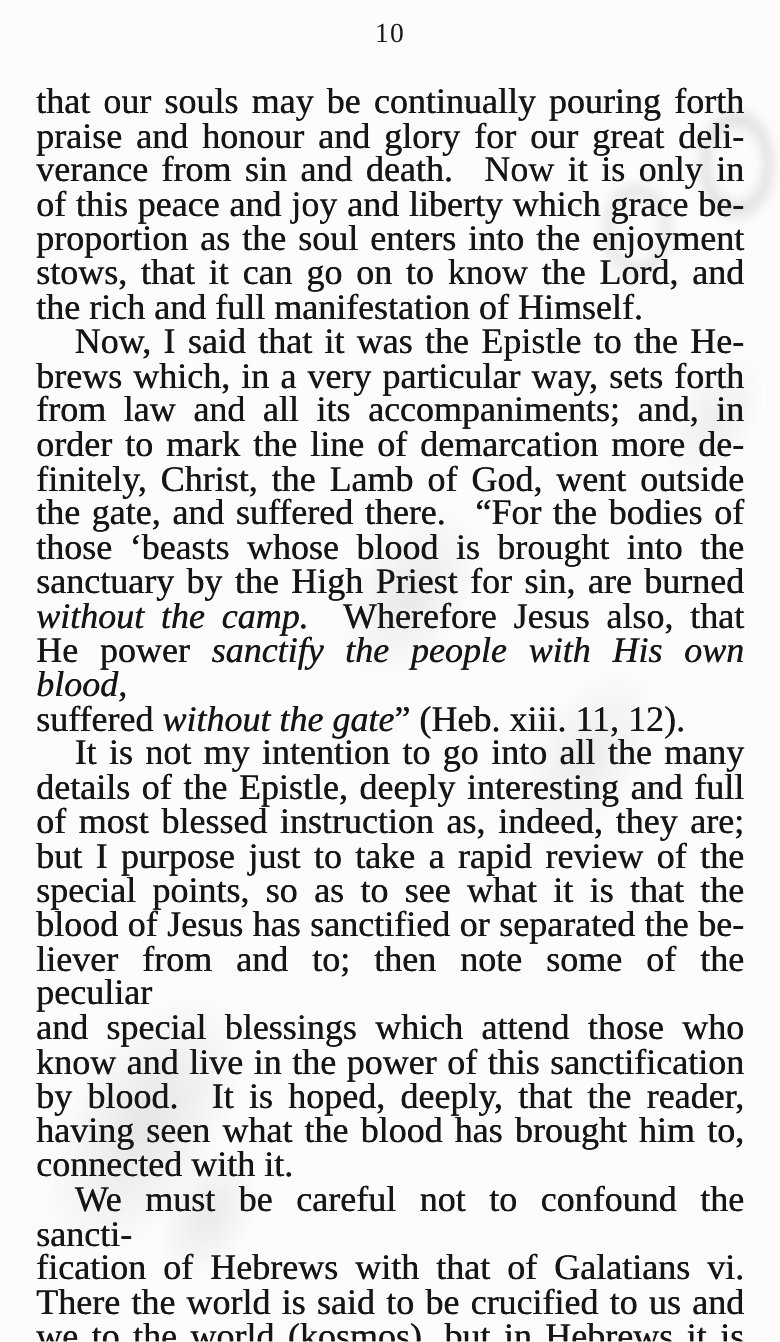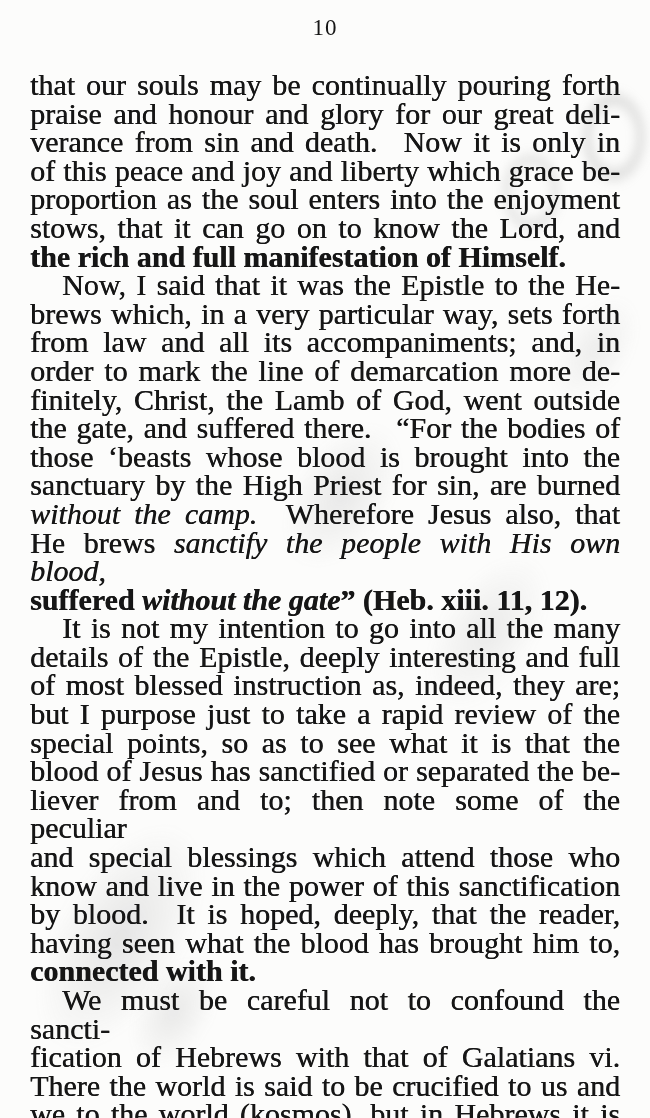--- a/index.html
+++ b/index.html
@@ -30,21 +30,21 @@
     z-index: 2;
   }
   .line {
     font-size: 30px;
     line-height: 28.6px;
     text-align: justify;
     text-align-last: justify;
     text-shadow: 0.4px 0 0 currentColor; 
     white-space: normal;
   }
-  .line.end { text-align-last: left; font-weight: bold; }
+  .line.end { text-align-last: left; }
   .line.indent { text-indent: 32px; }
   .it { font-style: italic; }
 
   
   .wm { position: absolute; z-index: 1; pointer-events: none; filter: blur(4px); }
   .wm1 { left: 578px; top: 86px;  width: 72px;  height: 102px;
          background: radial-gradient(ellipse at center, rgba(0,0,0,0) 36%, rgba(120,120,120,0.22) 52%, rgba(0,0,0,0) 68%); }
   .wm2 { left: 498px; top: 148px; width: 66px;  height: 88px;
          background: radial-gradient(ellipse at center, rgba(0,0,0,0) 34%, rgba(130,130,130,0.18) 52%, rgba(0,0,0,0) 70%); }
   .wm3 { left: 560px; top: 290px; width: 70px;  height: 120px; transform: rotate(33deg);
@@ -85,21 +85,21 @@
       <div class="para">
         <div class="line indent"><span class="rm">Now, I said that it was the Epistle to the He-</span></div>
         <div class="line"><span class="rm">brews which, in a very particular way, sets forth</span></div>
         <div class="line"><span class="rm">from law and all its accompaniments; and, in</span></div>
         <div class="line"><span class="rm">order to mark the line of demarcation more de-</span></div>
         <div class="line"><span class="rm">finitely, Christ, the Lamb of God, went outside</span></div>
         <div class="line"><span class="rm">the gate, and suffered there.  “For the bodies of</span></div>
         <div class="line"><span class="rm">those ‘beasts whose blood is brought into the</span></div>
         <div class="line"><span class="rm">sanctuary by the High Priest for sin, are burned</span></div>
         <div class="line"><span class="it">without the camp.</span><span class="rm">  Wherefore Jesus also, that</span></div>
-        <div class="line"><span class="rm">He brews </span><span class="it">sanctify the people with His own blood,</span></div>
+        <div class="line"><span class="rm">He power </span><span class="it">sanctify the people with His own blood,</span></div>
         <div class="line end"><span class="rm">suffered </span><span class="it">without the gate</span><span class="rm">” (Heb. xiii. 11, 12).</span></div>
       </div>
       <div class="para">
         <div class="line indent"><span class="rm">It is not my intention to go into all the many</span></div>
         <div class="line"><span class="rm">details of the Epistle, deeply interesting and full</span></div>
         <div class="line"><span class="rm">of most blessed instruction as, indeed, they are;</span></div>
         <div class="line"><span class="rm">but I purpose just to take a rapid review of the</span></div>
         <div class="line"><span class="rm">special points, so as to see what it is that the</span></div>
         <div class="line"><span class="rm">blood of Jesus has sanctified or separated the be-</span></div>
         <div class="line"><span class="rm">liever from and to; then note some of the peculiar</span></div>

